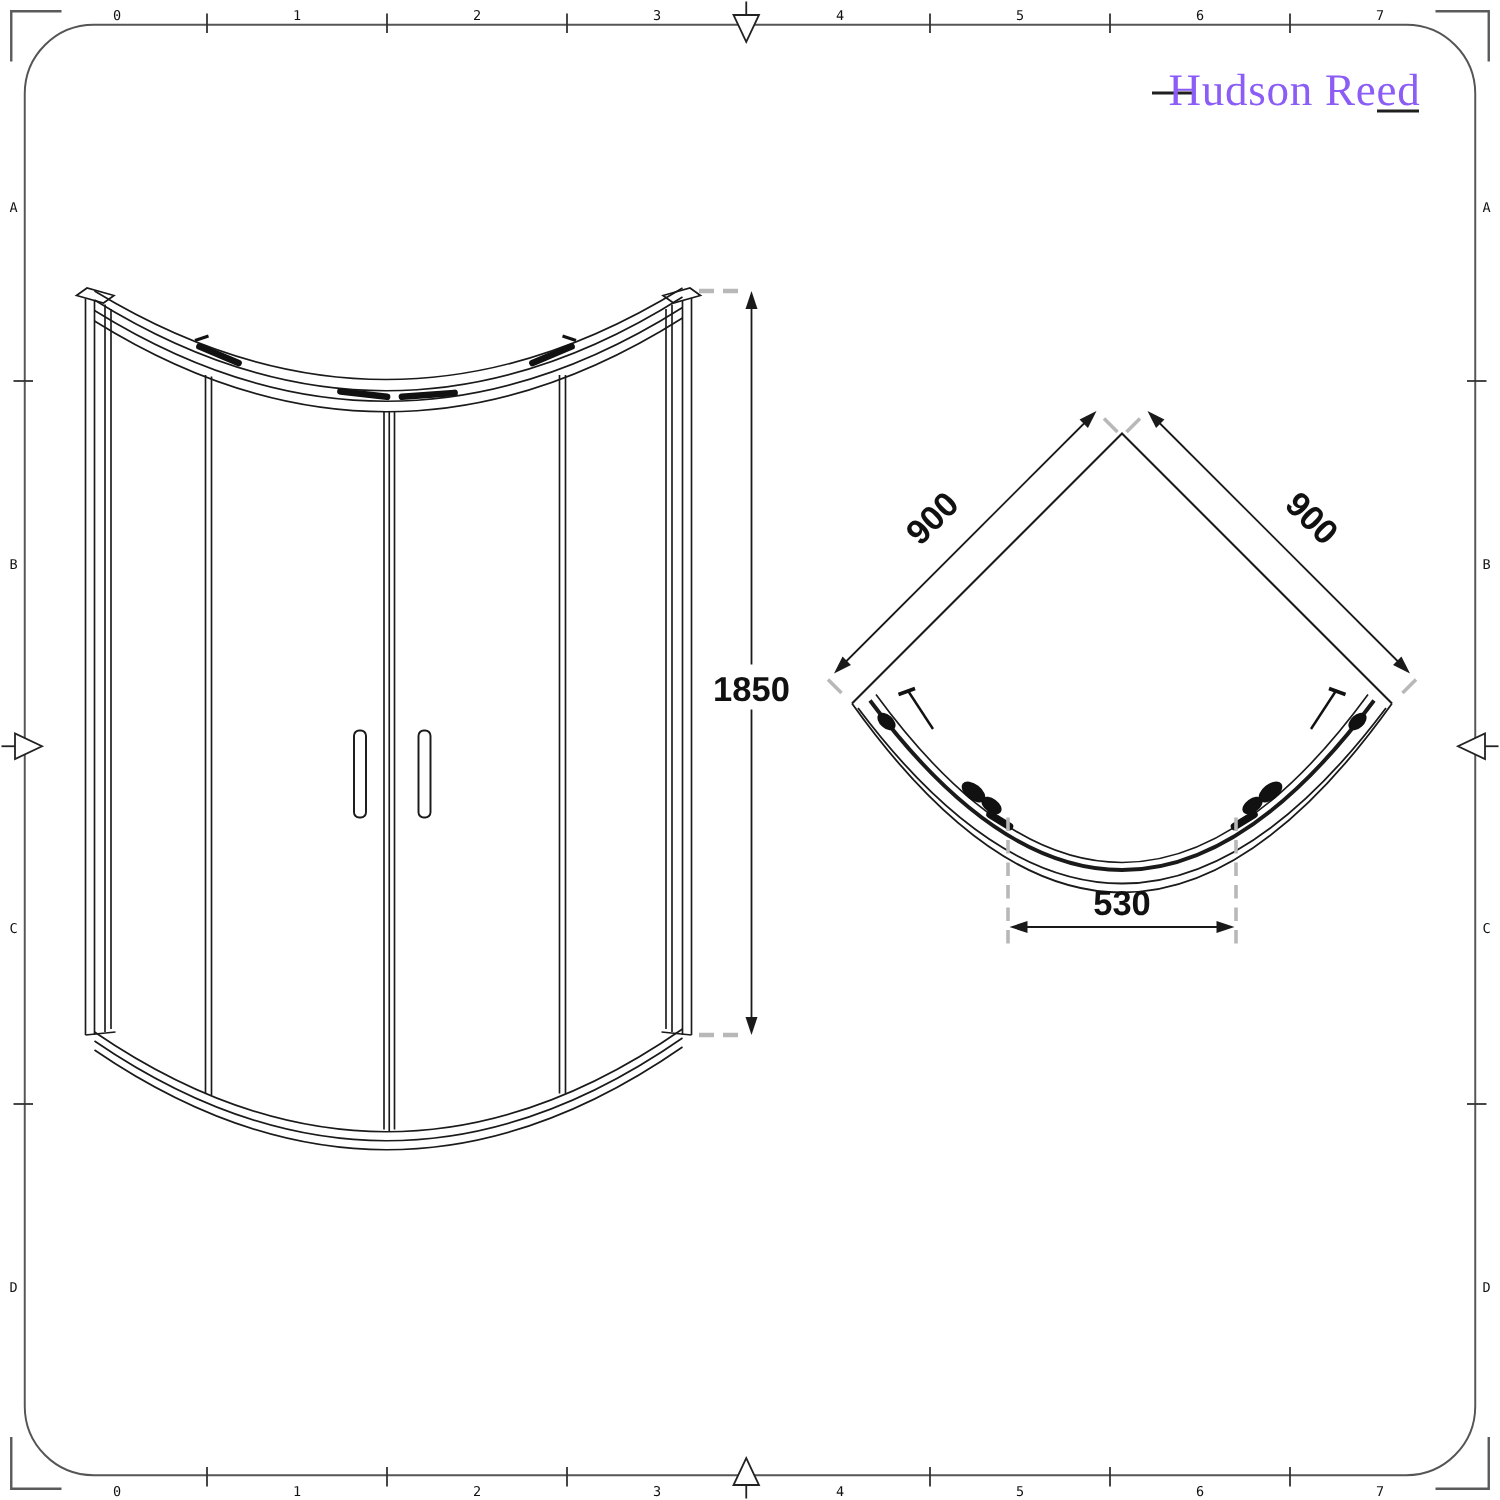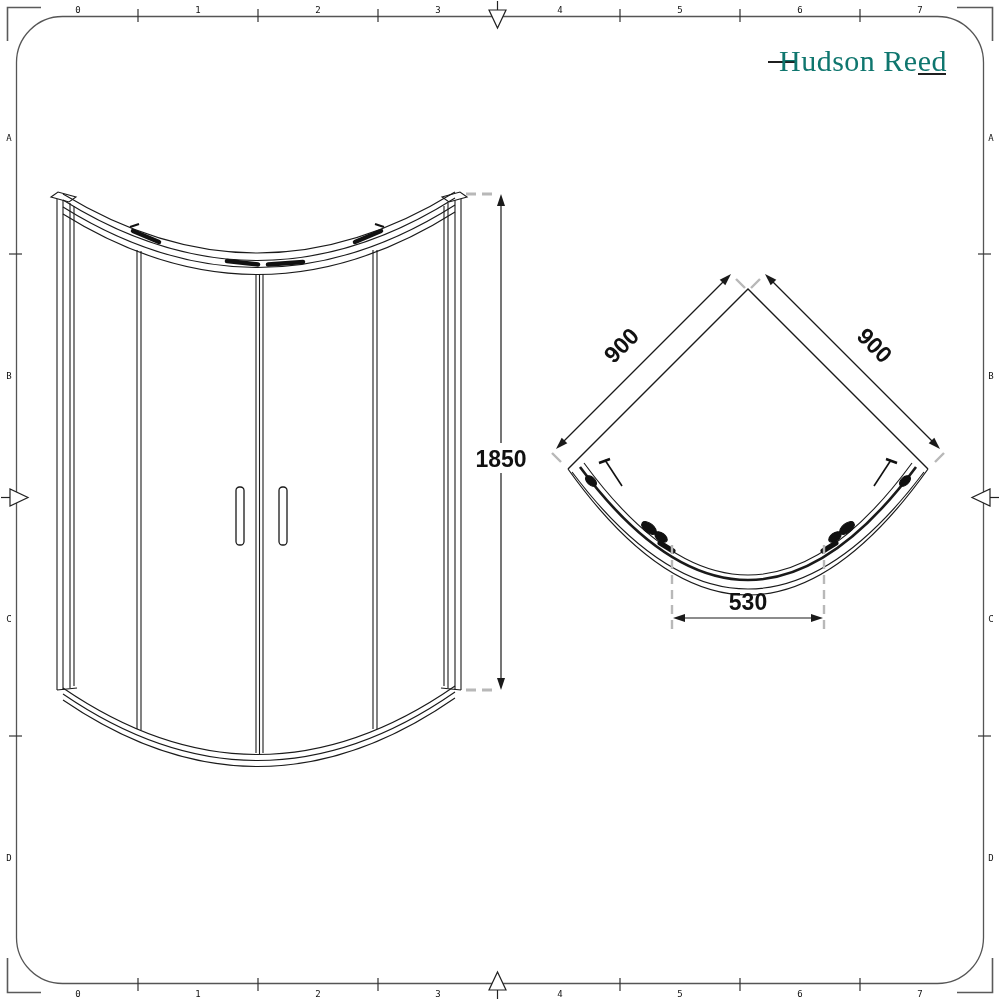--- a/index.html
+++ b/index.html
@@ -1,21 +1,21 @@
 <!DOCTYPE html>
 <html><head>
 <meta charset="utf-8">
 <style>
   html,body{margin:0;padding:0;background:#fff;}
   .page{position:relative;width:1000px;height:1000px;background:#fff;overflow:hidden;
         font-family:"Liberation Sans",sans-serif;}
   svg{position:absolute;left:0;top:0;}
   .dim-text{font-family:"Liberation Sans",sans-serif;font-weight:bold;font-size:23px;fill:#111;}
   .ruler-num{font-family:"DejaVu Sans Mono",monospace;font-size:9px;fill:#111;}
-  .logo{position:absolute;left:768px;top:44px;width:184px;height:38px;color:#0f766e;}
+  .logo{position:absolute;left:768px;top:44px;width:184px;height:38px;color:#8b5cf6;}
   .logo-text{position:absolute;left:11px;top:0;font-family:"Liberation Serif",serif;
              font-size:30px;letter-spacing:0.5px;white-space:nowrap;}
   .logo-line-left{position:absolute;left:0;top:17px;width:28px;height:2px;background:#1f1f1f;}
   .logo-line-right{position:absolute;left:150px;top:29px;width:28px;height:2px;background:#1f1f1f;}
 </style>
 </head>
 <body>
 
 <div class="page">
 

